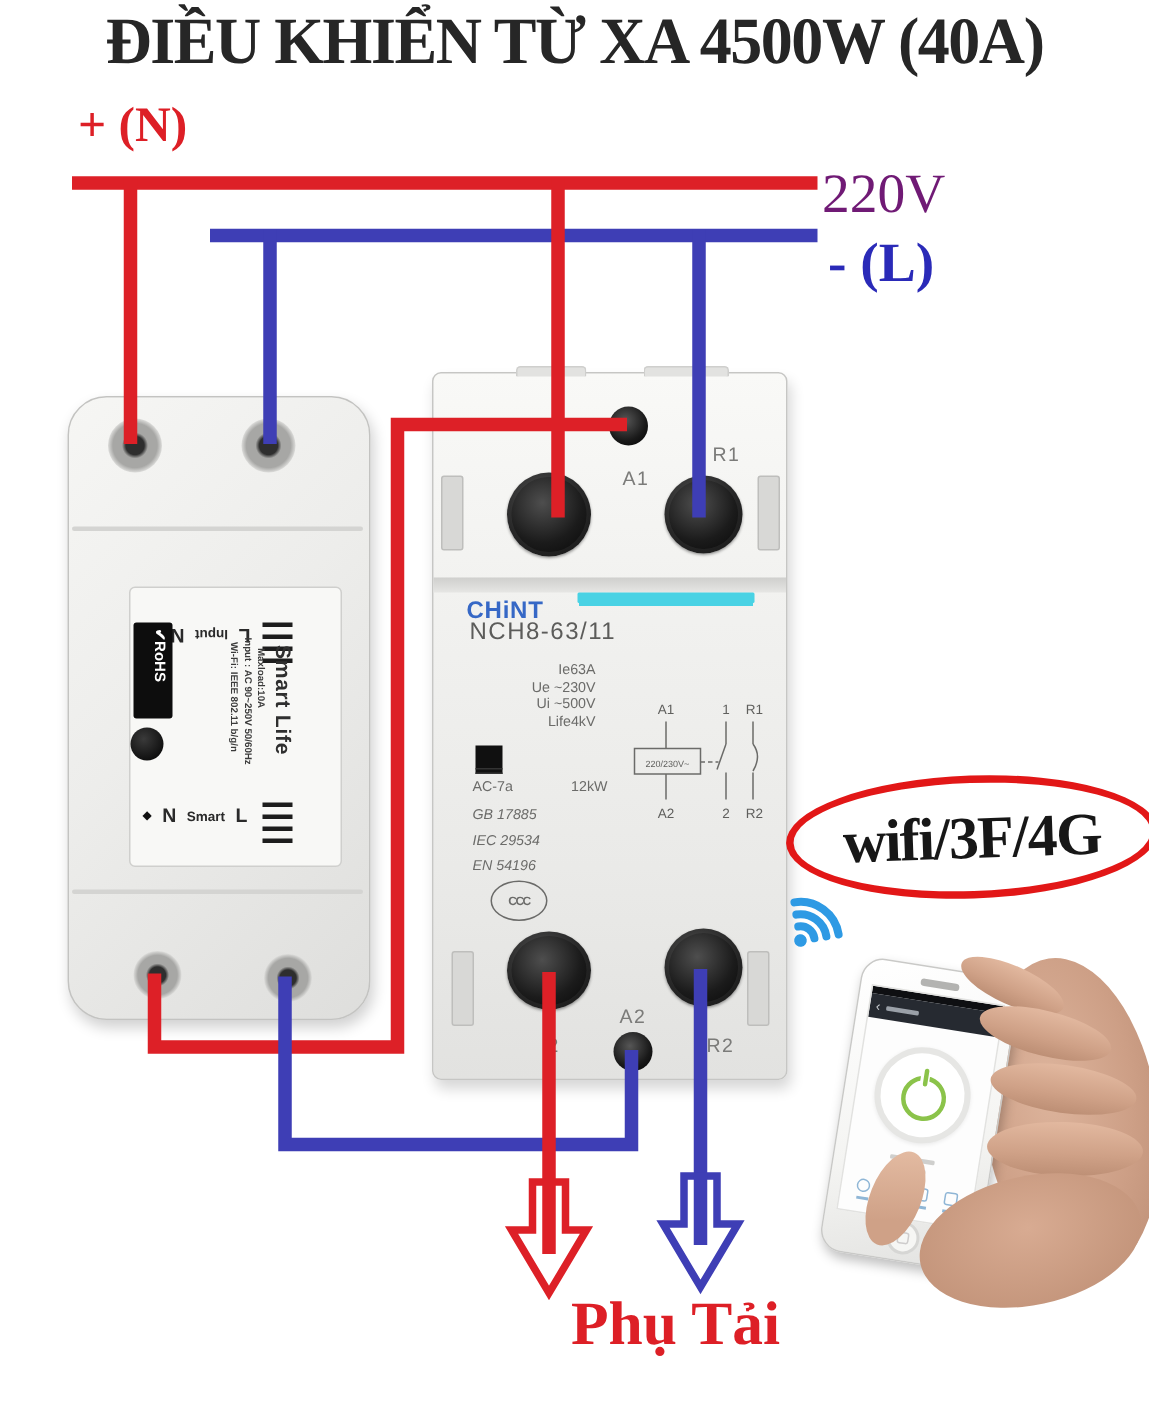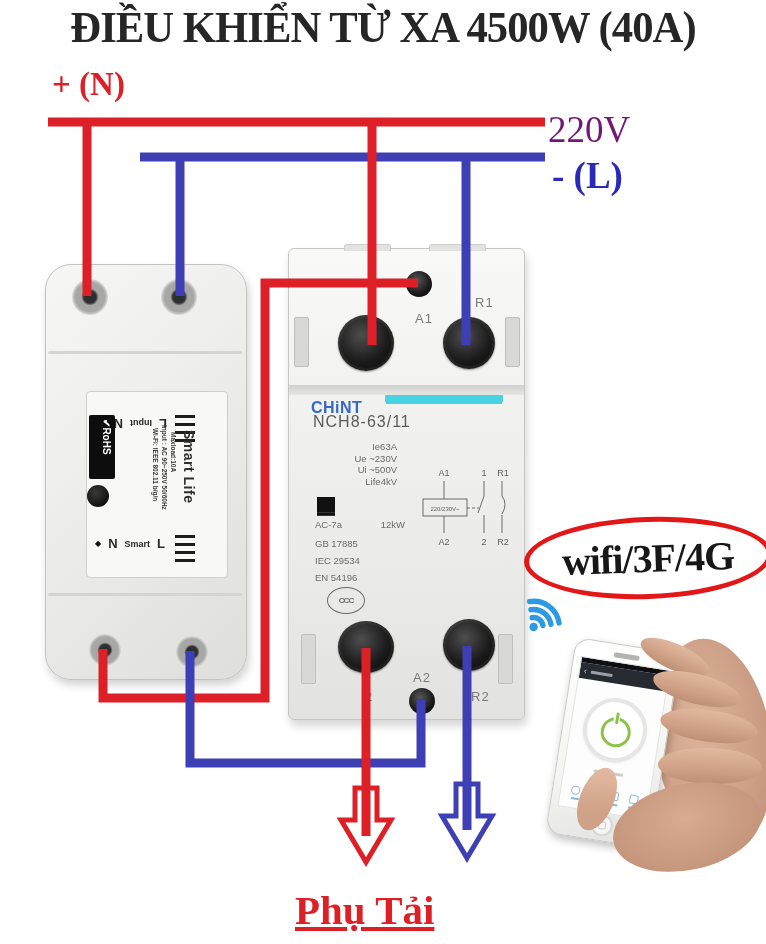--- a/index.html
+++ b/index.html
@@ -9,22 +9,22 @@
   .serif{font-family:"Liberation Serif",serif;}
 
   
   .title{top:2px;left:0;width:766px;text-align:center;font-size:44px;font-weight:bold;
          color:#262626;letter-spacing:-1px;transform:scaleX(.97);white-space:nowrap;}
   .subtitle{top:54px;left:120px;width:450px;text-align:center;font-size:41px;font-weight:bold;
             color:#2b2b2b;white-space:nowrap;}
   .lbl-neutral{left:52px;top:66px;font-size:33px;font-weight:bold;color:#dd1f26;}
   .lbl-voltage{left:548px;top:108px;font-size:37px;font-weight:normal;color:#701a75;}
   .lbl-line{left:552px;top:154px;font-size:37px;font-weight:bold;color:#2a2ab8;}
-  .lbl-load{left:295px;top:886px;width:225px;text-align:left;font-size:41px;font-weight:bold;
-            color:#dd1f26;z-index:2;text-decoration:underline;}
+  .lbl-load{left:295px;top:858px;width:225px;text-align:right;font-size:41px;font-weight:bold;
+            color:#dd1f26;z-index:2;}
 
   
   .switch-body{left:45px;top:264px;width:200px;height:414px;z-index:1;border-radius:26px;
     background:linear-gradient(135deg,#f6f6f4 0%,#ededeb 45%,#dededc 100%);
     border:1px solid #c3c3c1;box-shadow:2px 5px 9px rgba(0,0,0,.18);}
   .switch-seam-top{left:2px;top:86px;width:194px;height:3px;background:#d4d4d2;border-radius:2px;}
   .switch-seam-bot{left:2px;top:328px;width:194px;height:3px;background:#d4d4d2;border-radius:2px;}
   .screwhole{border-radius:50%;
     background:radial-gradient(circle at 50% 50%,#2e2e2e 0 24%,#a7a7a5 34% 58%,#d9d9d7 70%);}
   .sw-h1{left:26px;top:14px;width:36px;height:36px;}
@@ -74,21 +74,21 @@
   .chint-logo{left:22px;top:150px;font-size:16px;font-weight:bold;color:#3668c6;letter-spacing:.5px;}
   .cyan-bar{left:96px;top:146px;width:118px;height:7px;background:#49d2e4;border-radius:1px;
     box-shadow:0 3px 0 -1px #49d2e4;}
   .model{left:24px;top:164px;font-size:16px;color:#5c5c5a;letter-spacing:1px;}
   .ctable{left:26px;top:192px;width:82px;color:#6b6b69;font-size:9.5px;line-height:11.5px;}
   .ctable .r{display:flex;justify-content:flex-end;}
   .blk-sq{left:28px;top:248px;width:18px;height:15px;background:#101010;
      border-bottom:4px double #333;}
   .rating{left:26px;top:270px;width:90px;display:flex;justify-content:space-between;
      color:#6b6b69;font-size:9.5px;}
-  .stds{left:26px;top:286px;color:#6b6b69;font-size:9.5px;line-height:17px;}
+  .stds{left:26px;top:286px;color:#6b6b69;font-size:9.5px;line-height:17px;font-style:italic;}
   .ccc{left:38px;top:338px;width:36px;height:25px;border:1.5px solid #6b6b69;border-radius:50%;
      display:flex;align-items:center;justify-content:center;font-size:8px;color:#6b6b69;
      letter-spacing:-1px;font-weight:bold;}
 
   
   .badge-ellipse{left:524px;top:517px;width:238px;height:72px;border:5px solid #e21717;
      border-radius:50%;transform:rotate(-2deg);z-index:2;display:flex;align-items:center;
      justify-content:center;}
   .badge-txt{font-size:40px;font-weight:bold;color:#171717;white-space:nowrap;letter-spacing:-1px;}
   .wifi-svg{left:518px;top:582px;width:56px;height:56px;transform:rotate(36deg);z-index:2;}

